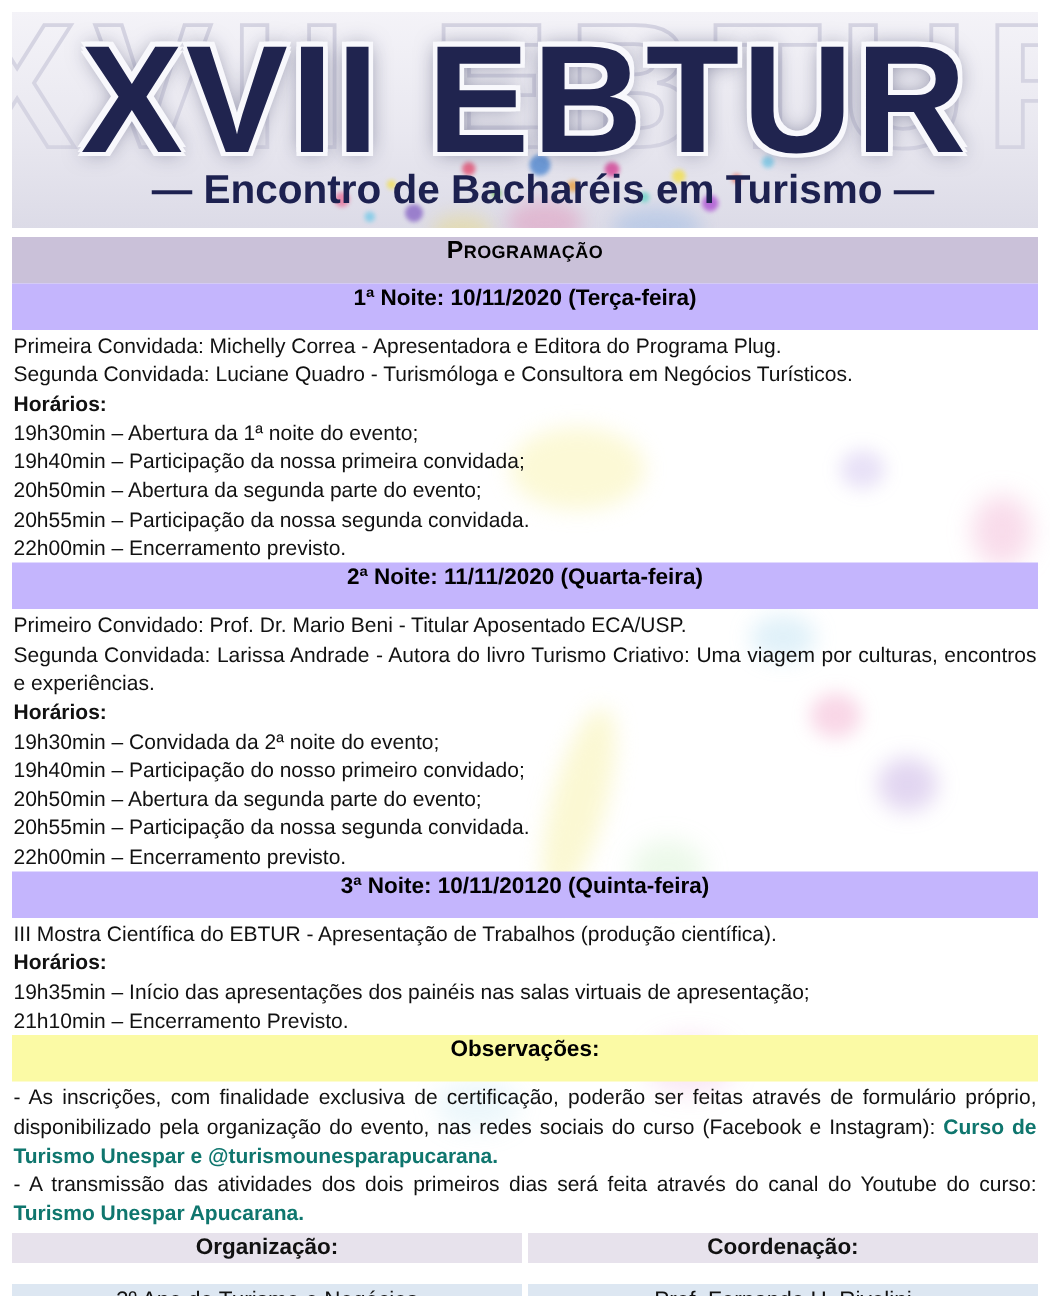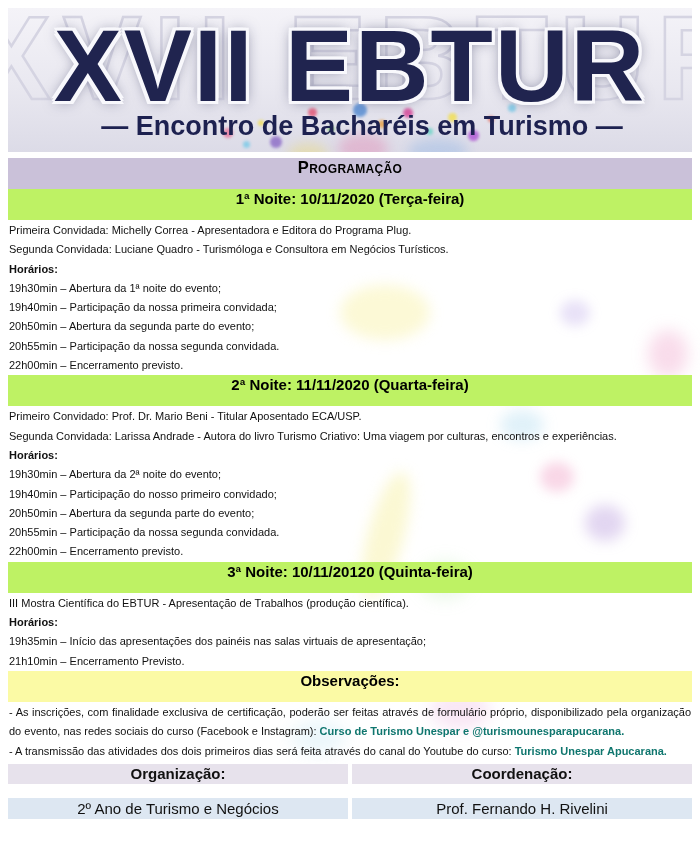--- a/index.html
+++ b/index.html
@@ -25,25 +25,25 @@
       font-size:102px; line-height:104px; font-weight:bold; letter-spacing:2px; color:#20244f; z-index:3;
       text-shadow:-3px -3px 0 #f8f8fc, 3px -3px 0 #f8f8fc, -3px 3px 0 #f8f8fc, 3px 3px 0 #f8f8fc,
                   -3px 0 0 #f8f8fc, 3px 0 0 #f8f8fc, 0 -3px 0 #f8f8fc, 0 3px 0 #f8f8fc,
                   0 0 14px rgba(32,36,79,.55); }
   .banner-subtitle { position:absolute; top:103px; left:12px; width:100%; text-align:center;
       font-size:27px; font-weight:bold; color:#1d2150; z-index:3; }
 
   
   .bar { height:31px; line-height:19px; text-align:center; font-weight:bold; font-size:15px; color:#000; }
   .bar-prog   { background:#cac1d9; font-variant:small-caps; font-size:16.5px; letter-spacing:.3px; }
-  .bar-night  { background:#bef264; }
+  .bar-night  { background:#c4b5fd; }
   .bar-yellow { background:#fbfaa5; }
 
   
-  .sec { font-size:11px; line-height:19.3px; padding:1px 1px 0; }
+  .sec { font-size:14px; line-height:19.3px; padding:1px 1px 0; }
   .sec p, .sec div { margin:0; }
   .just { text-align:justify; }
   .bold { font-weight:bold; }
   .linktext { font-weight:bold; color:#0f766e; }
 
   
   .footer { display:flex; gap:4px; margin-top:3px; }
   .fcol { flex:1; display:flex; flex-direction:column; gap:14px; }
   .flabel { background:#e7e2ec; height:20px; line-height:20px; text-align:center; font-weight:bold; font-size:15px; }
   .fvalue { background:#dde7f2; height:21px; line-height:21px; text-align:center; font-size:15px; }
@@ -103,21 +103,21 @@
     <div>20h50min – Abertura da segunda parte do evento;</div>
     <div>20h55min – Participação da nossa segunda convidada.</div>
     <div>22h00min – Encerramento previsto.</div>
   </div>
 
   <div class="bar bar-night">2ª Noite: 11/11/2020 (Quarta-feira)</div>
   <div class="sec">
     <p>Primeiro Convidado: Prof. Dr. Mario Beni - Titular Aposentado ECA/USP.</p>
     <p class="just">Segunda Convidada: Larissa Andrade - Autora do livro Turismo Criativo: Uma viagem por culturas, encontros e experiências.</p>
     <p class="bold">Horários:</p>
-    <div>19h30min – Abertura da 2ª noite do evento;</div>
+    <div>19h30min – Convidada da 2ª noite do evento;</div>
     <div>19h40min – Participação do nosso primeiro convidado;</div>
     <div>20h50min – Abertura da segunda parte do evento;</div>
     <div>20h55min – Participação da nossa segunda convidada.</div>
     <div>22h00min – Encerramento previsto.</div>
   </div>
 
   <div class="bar bar-night">3ª Noite: 10/11/20120 (Quinta-feira)</div>
   <div class="sec">
     <p>III Mostra Científica do EBTUR - Apresentação de Trabalhos (produção científica).</p>
     <p class="bold">Horários:</p>

